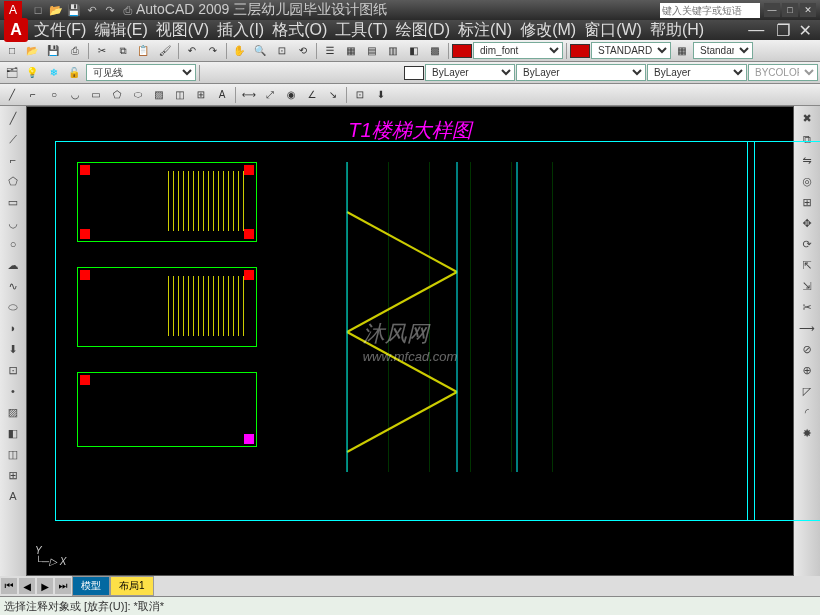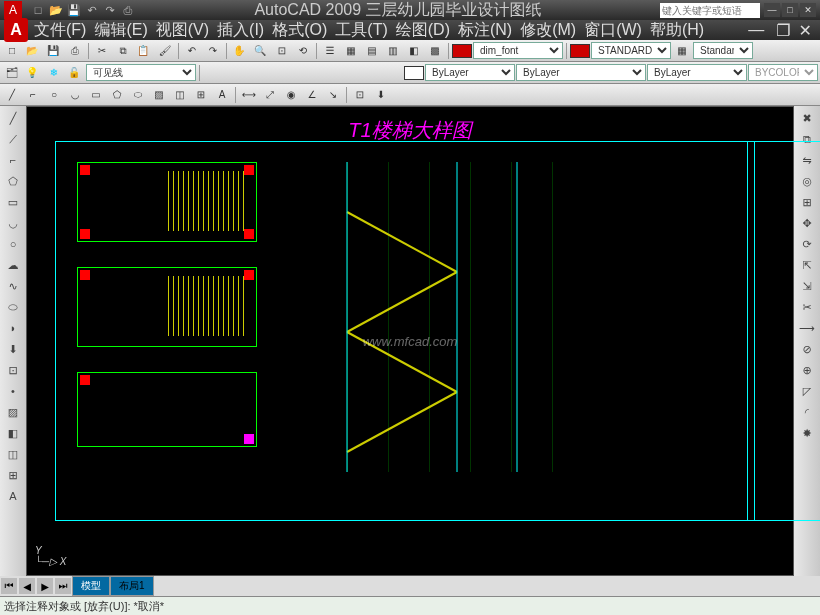--- a/index.html
+++ b/index.html
@@ -1,21 +1,21 @@
 <!DOCTYPE html>
 <html><head>
 <meta charset="utf-8">
 <style>
 * { margin: 0; padding: 0; box-sizing: border-box; font-family: "Microsoft YaHei", sans-serif; }
 body { width: 820px; height: 615px; background: #3a3a3a; overflow: hidden; font-size: 11px; }
 .titlebar { height: 20px; background: linear-gradient(#5a5a5a,#2a2a2a); display: flex; align-items: center; color: #ccc; }
 .titlebar .logo { width: 18px; height: 18px; margin: 0 4px; }
 .titlebar .qat { display: flex; gap: 2px; margin-left: 4px; }
 .titlebar .qat span { width: 16px; height: 16px; display: flex; align-items: center; justify-content: center; color: #bbb; cursor: pointer; }
-.titlebar .title { flex: 1; text-align: center; font-size: 16px; }
+.titlebar .title { flex: 1; font-size: 14px; }
 .titlebar .search { width: 100px; height: 15px; background: #fff; border: none; font-size: 10px; padding: 0 2px; }
 .titlebar .winbtns { display: flex; gap: 2px; margin: 0 4px; }
 .titlebar .winbtns span { width: 16px; height: 14px; background: #444; color: #ddd; display: flex; align-items: center; justify-content: center; cursor: pointer; font-size: 9px; }
 .menubar { height: 20px; background: linear-gradient(#4a4a4a,#2a2a2a); display: flex; align-items: center; padding-left: 30px; color: #ddd; }
 .menubar span { padding: 0 4px; cursor: pointer; font-size: 16px; }
 .menubar .bigA { position: absolute; left: 4px; top: 18px; width: 24px; height: 24px; background: #c00; color: #fff; display: flex; align-items: center; justify-content: center; font-weight: bold; font-size: 16px; border-radius: 3px; }
 .toolbar { height: 22px; background: linear-gradient(#f0f0f0,#d0d0d0); border-bottom: 1px solid #888; display: flex; align-items: center; gap: 1px; padding: 0 2px; overflow: hidden; }
 .toolbar .tbtn { width: 20px; height: 18px; display: flex; align-items: center; justify-content: center; cursor: pointer; font-size: 10px; color: #333; }
 .toolbar .sep { width: 1px; height: 16px; background: #999; margin: 0 2px; }
 .toolbar .combo { height: 17px; background: #fff; border: 1px solid #7a9; font-size: 10px; padding: 0 2px; color: #333; }
@@ -34,21 +34,21 @@
 .canvas .p3 { left: 50px; top: 265px; width: 180px; height: 75px; }
 .canvas .stair { position: absolute; left: 90px; top: 8px; width: 80px; height: 60px; background: repeating-linear-gradient(90deg,#cc0 0,#cc0 1px,transparent 1px,transparent 5px); }
 .canvas .col { position: absolute; width: 10px; height: 10px; background: #f00; }
 .canvas .section { position: absolute; left: 280px; top: 55px; width: 250px; height: 310px; }
 .canvas .grid { position: absolute; inset: 0; background: repeating-linear-gradient(90deg,transparent 0,transparent 40px,#0f0 40px,#0f0 41px); opacity: 0.2; }
 .canvas .ucs { position: absolute; left: 8px; bottom: 8px; color: #ccc; font-size: 10px; }
 .canvas .ucs .y { display:block; }
 .canvas .wm { position: absolute; left: 50%; top: 50%; transform: translate(-50%,-50%); color: rgba(255,255,255,0.4); font-size: 22px; }
 .tabs { height: 20px; background: #ddd; display: flex; align-items: center; font-size: 10px; }
 .tabs .tabbtn { width: 16px; height: 16px; background: #bbb; margin: 0 1px; display: flex; align-items: center; justify-content: center; cursor: pointer; }
-.tabs .tab { padding: 2px 8px; background: #0369a1; border: 1px solid #999; cursor: pointer; }
+.tabs .tab { padding: 2px 8px; background: #fde047; border: 1px solid #999; cursor: pointer; }
 .cmdline { height: 32px; background: #e8f0e8; border-top: 1px solid #888; padding: 2px 4px; font-size: 11px; color: #333; font-family: monospace; }
 svg { display: block; }
 </style>
 </head>
 <body>
 
 <div class="titlebar">
   <span class="logo">
     <svg width="18" height="18">
         <rect width="18" height="18" fill="#c00"></rect>
@@ -213,20 +213,21 @@
         <line x1="40" y1="290" x2="150" y2="230" stroke="#cc0" stroke-width="2"></line>
         <line x1="150" y1="230" x2="40" y2="170" stroke="#cc0" stroke-width="2"></line>
         <line x1="40" y1="170" x2="150" y2="110" stroke="#cc0" stroke-width="2"></line>
         <line x1="150" y1="110" x2="40" y2="50" stroke="#cc0" stroke-width="2"></line>
         <line x1="40" y1="0" x2="40" y2="310" stroke="#0ff"></line>
         <line x1="150" y1="0" x2="150" y2="310" stroke="#0ff"></line>
         <line x1="210" y1="0" x2="210" y2="310" stroke="#0ff"></line>
       </svg>
     </div>
     <div class="wm">
+      <div>沐风网</div>
       <div style="font-size:13px;text-align:center">www.mfcad.com</div>
     </div>
     <div class="ucs">
       <span class="y">Y</span>
       <span>└─▷ </span><span>X</span>
     </div>
   </div>
 
   <div class="sidetool">
     <span class="tbtn">✖</span>

